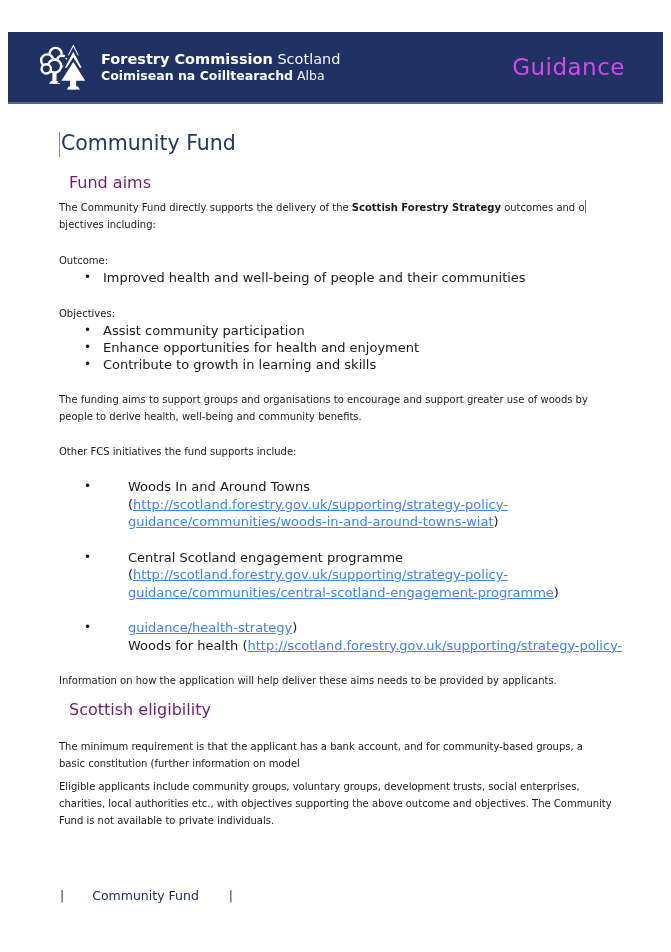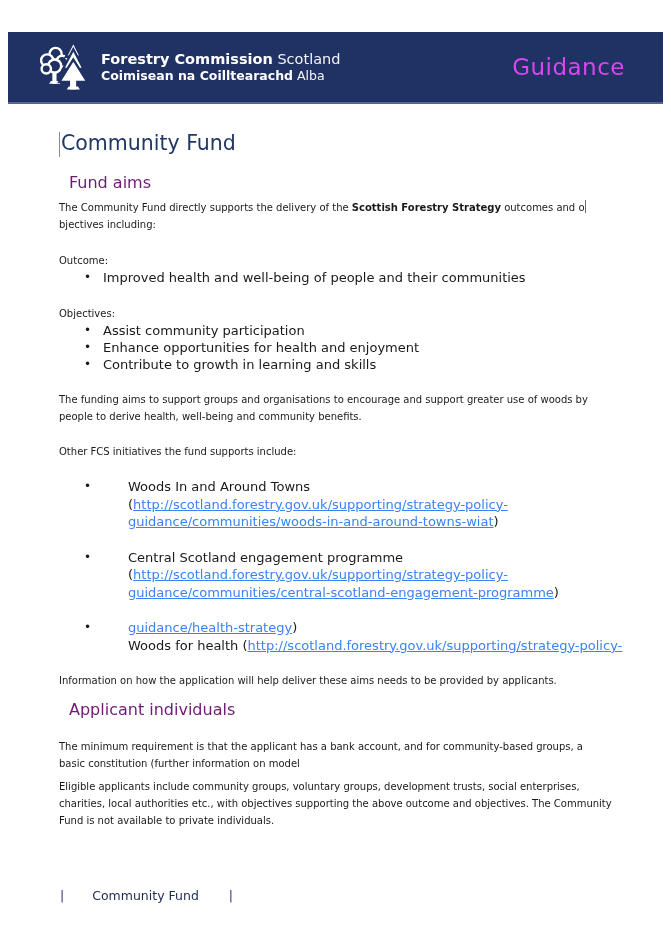--- a/index.html
+++ b/index.html
@@ -150,21 +150,21 @@
     <div class="init-item">
       <span class="bullet">•</span>
       <div class="line"><a class="doc-link"><span>guidance/health-strategy</span></a><span class="paren">)</span></div>
       <div class="line"><span>Woods for health </span><span class="paren">(</span><a class="doc-link"><span>http://scotland.forestry.gov.uk/supporting/strategy-policy-</span></a></div>
     </div>
 
   </div>
 
   <p class="body spaced">Information on how the application will help deliver these aims needs to be provided by applicants.</p>
 
-  <h2 class="section-heading" style="margin-top:11px;">Applicant individuals</h2>
+  <h2 class="section-heading" style="margin-top:11px;">Scottish eligibility</h2>
 
   <p class="body spaced">The minimum requirement is that the applicant has a bank account, and for community-based groups, a basic constitution (further information on model</p>
 
   <p class="body">Eligible applicants include community groups, voluntary groups, development trusts, social enterprises, charities, local authorities etc., with objectives supporting the above outcome and objectives. The Community Fund is not available to private individuals.</p>
 
 </div>
 
 <div class="page-footer">
   <span class="pipe">|</span>
   <span class="footer-label">Community Fund</span>

